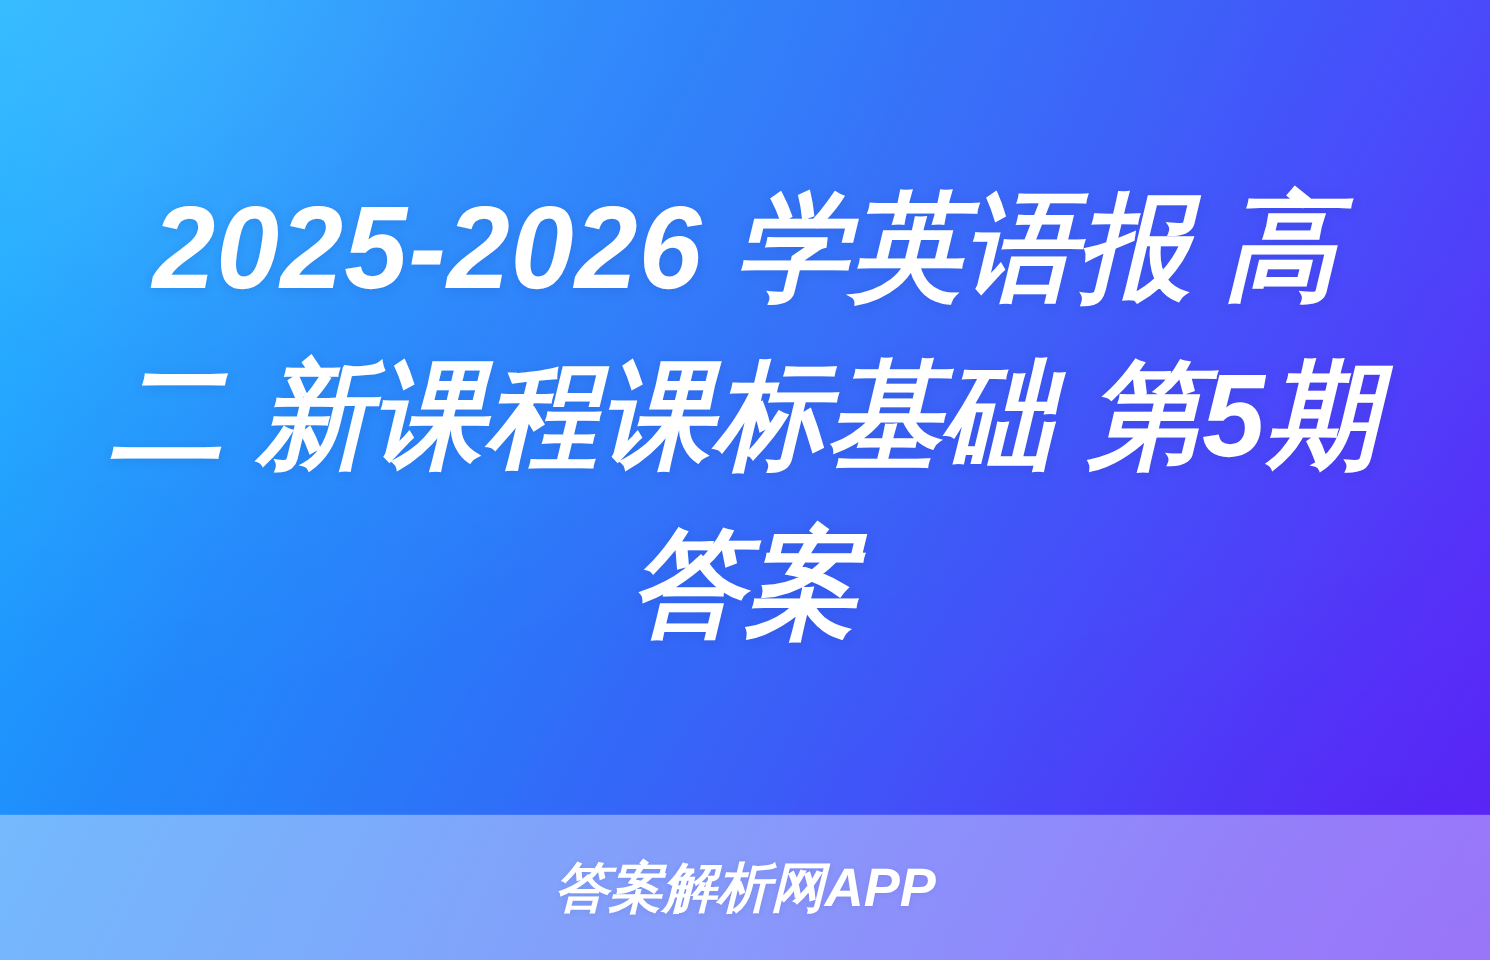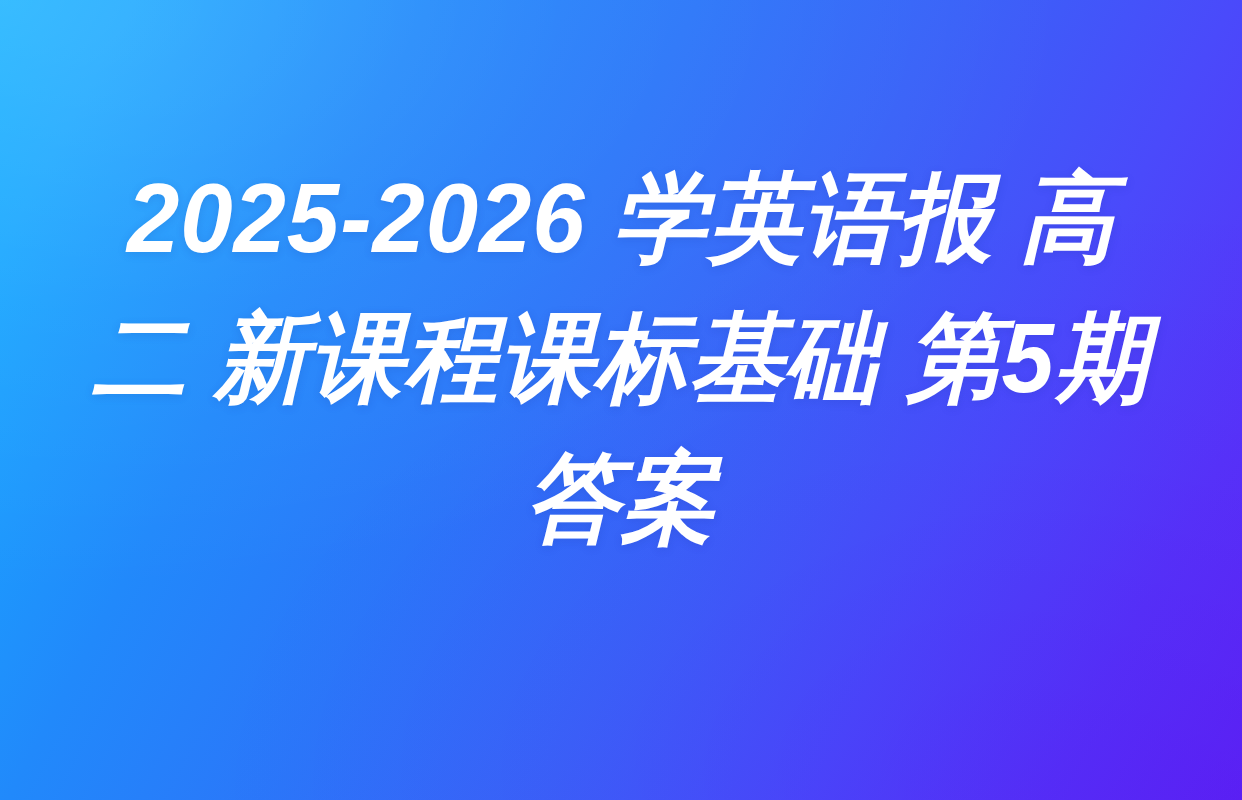--- a/index.html
+++ b/index.html
@@ -55,21 +55,21 @@
     position: absolute;
     inset: 0;
     display: flex;
     flex-direction: column;
   }
 
   .title-area {
     position: absolute;
     left: 0;
     right: 0;
-    top: 18px;
+    top: 6px;
     height: 679px;
     display: flex;
     align-items: center;
     justify-content: center;
     padding: 0 60px;
     box-sizing: border-box;
   }
 
   .poster-title {
     margin: 0;
@@ -120,15 +120,18 @@
 <div class="poster">
 
   <div class="poster-bg"></div>
 
   <div class="poster-content">
 
     <div class="title-area">
       <h1 class="poster-title">2025-2026 学英语报 高二 新课程课标基础 第5期答案</h1>
     </div>
 
+    <div class="footer-band">
+      <p class="footer-label">答案解析网APP</p>
+    </div>
 
   </div>
 </div>
 
 </body></html>

